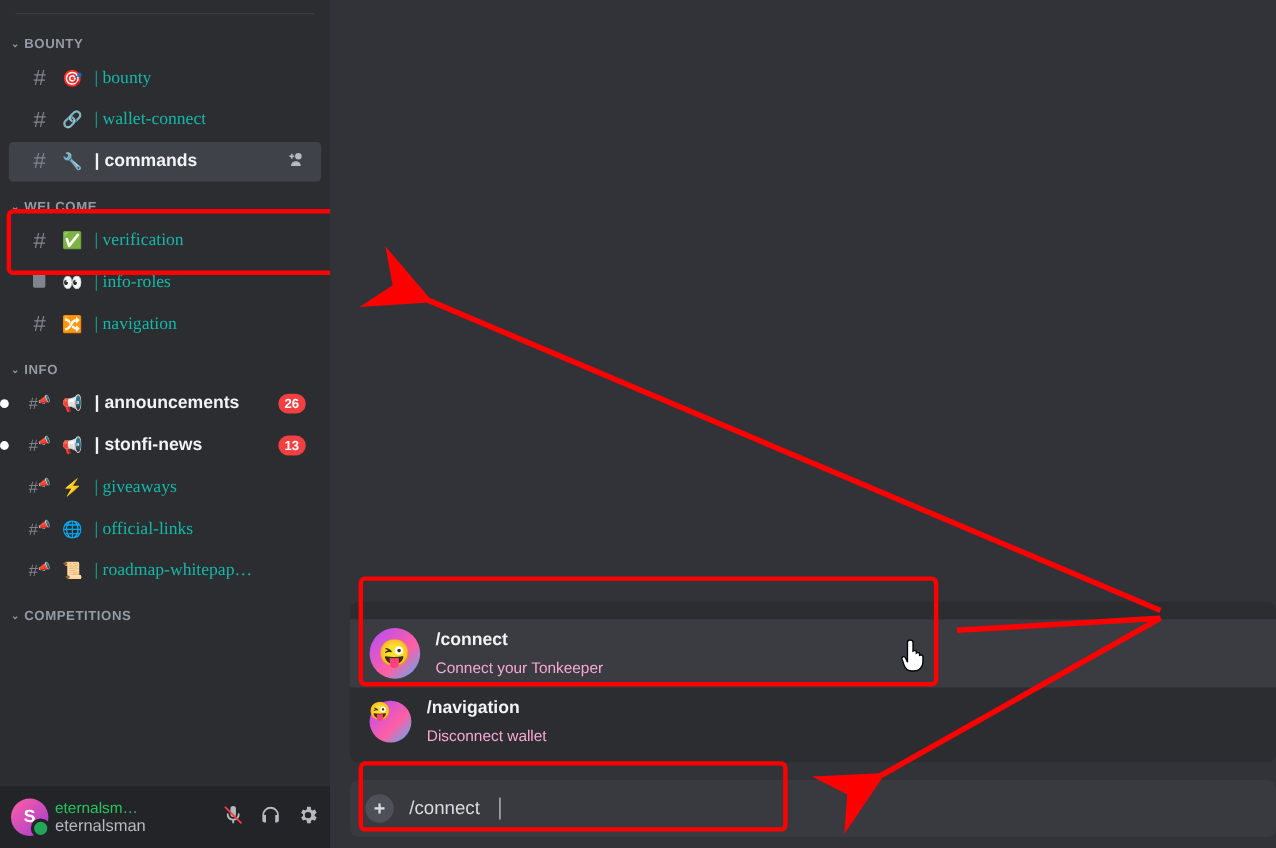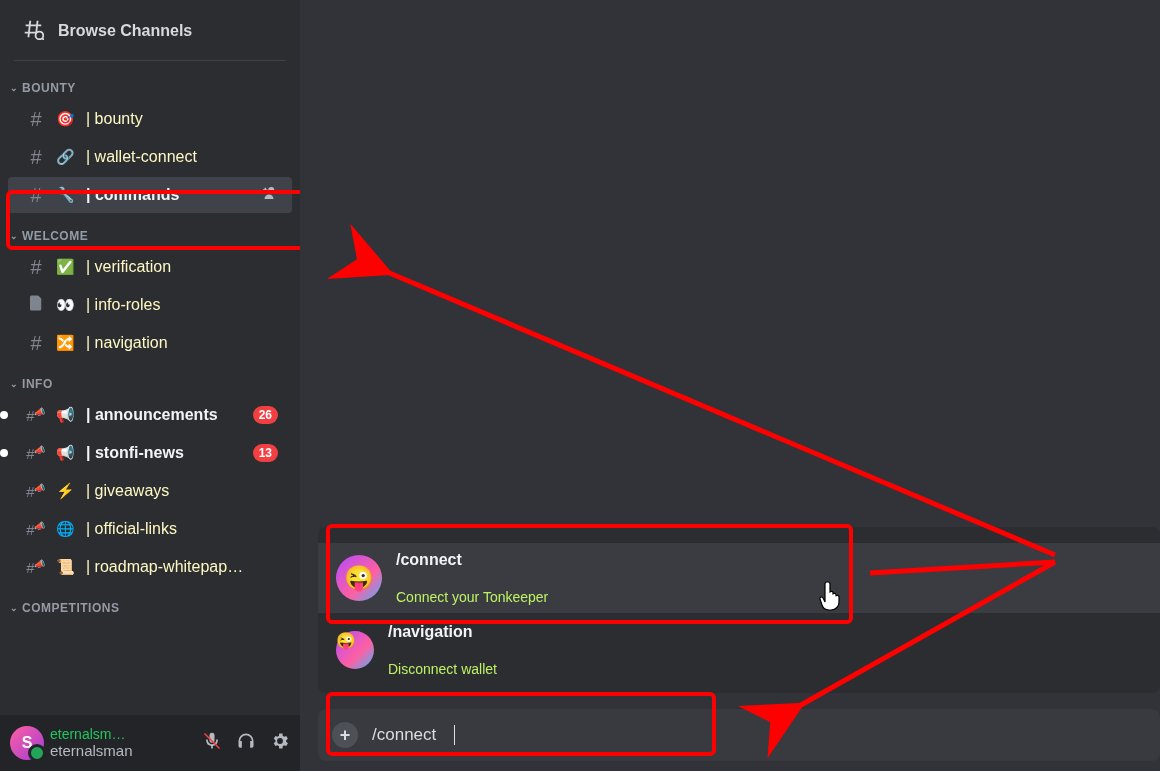--- a/index.html
+++ b/index.html
@@ -58,21 +58,21 @@
     gap:10px;
     height:36px;
     padding:0 12px 0 18px;
     color:#949ba4;
     font-size:16px;
     font-weight:500;
     border-radius:4px;
     margin:2px 8px;
     cursor:pointer;
   }
-  .chan.dim .label-text { color:#fef9c3; }
+  .chan.dim .label-text { color:#14b8a6;font-family:Liberation Serif, serif; }
   .chan.bright .label-text { color:#f2f3f5; font-weight:600; }
   .chan .label-text { white-space:nowrap; overflow:hidden; text-overflow:ellipsis; max-width:165px; }
   .chan.sel {
     background:#3f4248;
     color:#f2f3f5;
   }
   .chan.sel .label-text { color:#f2f3f5; font-weight:600; }
   .chan .hashsym {
     width:20px; text-align:center;
     color:#80848e; font-size:20px; font-weight:400;
@@ -178,21 +178,21 @@
     background:linear-gradient(135deg,#b24bff 0%,#ff5fa2 60%,#4bb1ff 100%);
     display:flex;align-items:center;justify-content:center;
     font-size:24px;
   }
   .bot-av-sm {
     width:38px;height:38px;border-radius:50%;
     flex:none;
     background:linear-gradient(135deg,#b24bff 0%,#ff5fa2 60%,#4bb1ff 100%);
   }
   .cmd-title { color:#f2f3f5; font-weight:600; font-size:16px;}
-  .cmd-sub { color:#bef264; font-size:14px; margin-top:20px;}
+  .cmd-sub { color:#f9a8d4; font-size:14px; margin-top:8px;}
 
   
   .input-bar {
     position:absolute;
     left:18px; right:0; bottom:10px;
     height:52px;
     background:#383a40;
     border-radius:8px;
     display:flex; align-items:center;
     padding:0 14px;
@@ -227,30 +227,20 @@
 
   
   .clip-svg { width:18px; height:18px; fill:#80848e; }
 </style>
 </head>
 <body>
 
 <div class="app">
 
   <div class="sidebar">
-    <div class="browse">
-      <span class="hash-icn">
-        <svg viewBox="0 0 24 24" fill="none" stroke="#d7d9dc" stroke-width="2">
-          <path d="M9 3L7 21M17 3L15 21M4 8h17M3 16h17"></path>
-          <circle cx="19" cy="19" r="4.2" fill="#2b2d31" stroke="#d7d9dc"></circle>
-          <line x1="22" y1="22" x2="24" y2="24"></line>
-        </svg>
-      </span>
-      <span>Browse Channels</span>
-    </div>
     <div class="divider"></div>
 
     <div id="cats">
         <div class="cat-header">
           <span class="chev">⌄</span> 
           <span>BOUNTY</span>
         </div>
         <div class="chan dim">
           <span class="hashsym">#</span>
           <span class="emoji">🎯</span>

